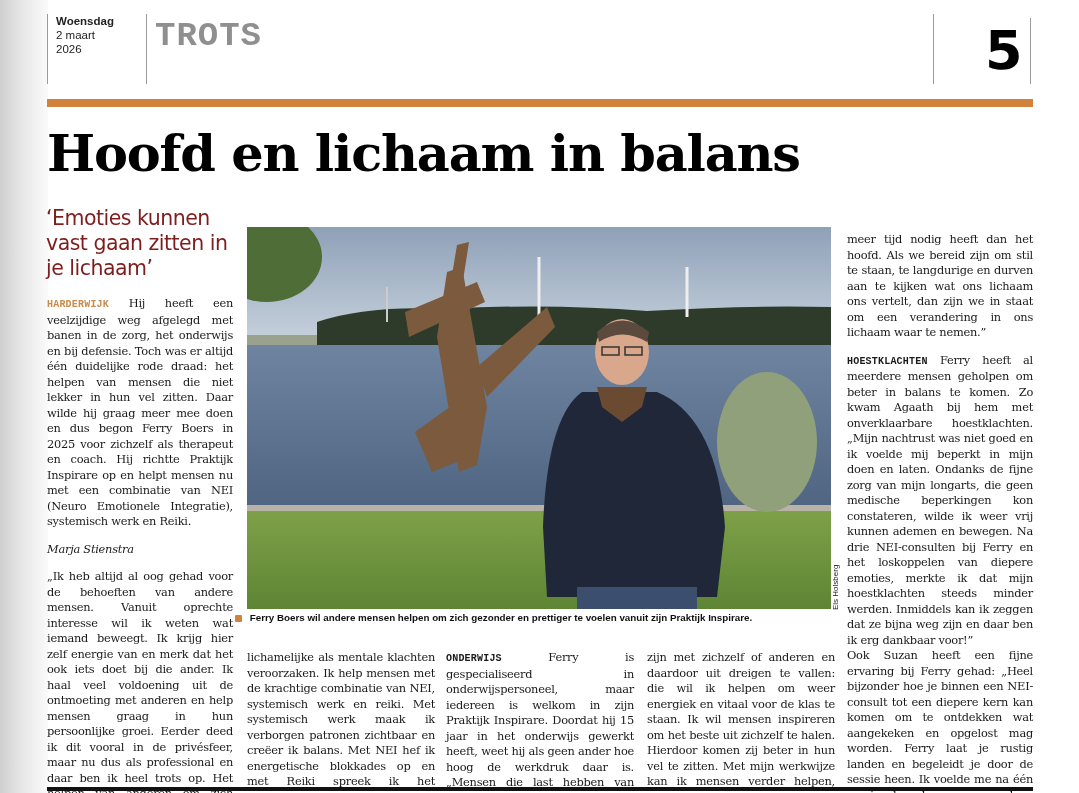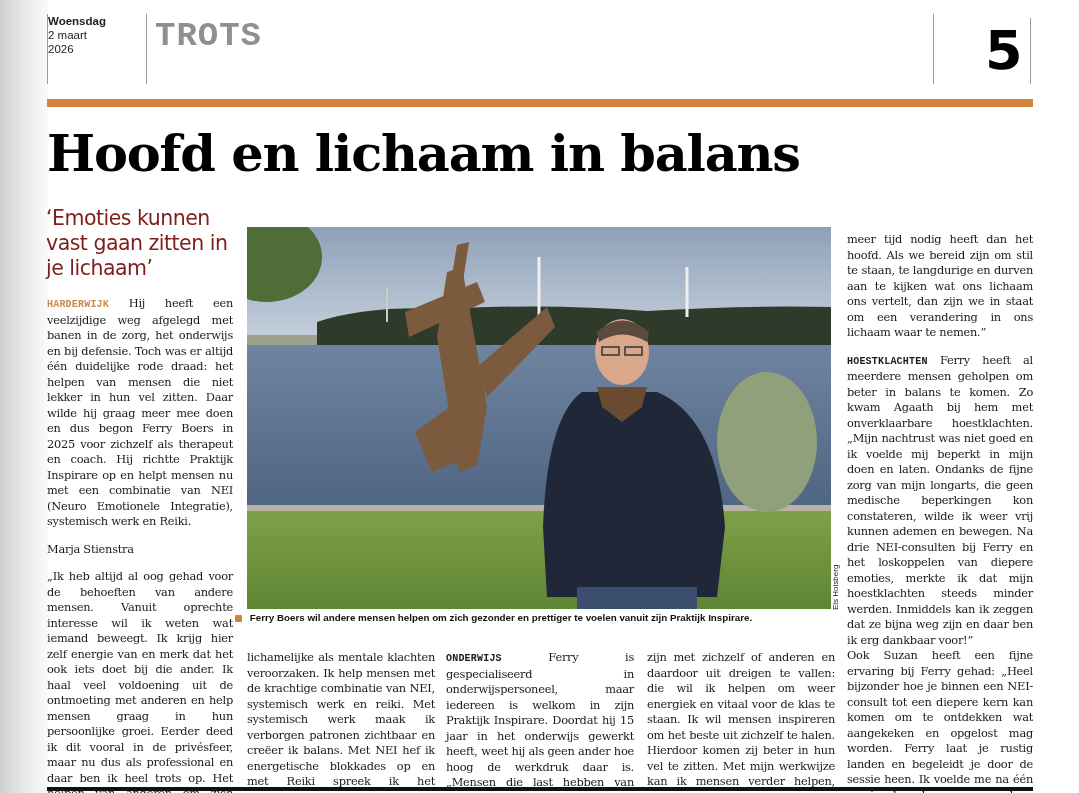--- a/index.html
+++ b/index.html
@@ -1,38 +1,38 @@
 <!DOCTYPE html>
 <html><head>
 <meta charset="utf-8">
 <style>
   * { box-sizing: border-box; margin: 0; padding: 0; }
   html, body { width: 1079px; height: 793px; overflow: hidden; background: #fff; }
   body { position: relative; font-family: "DejaVu Serif", serif; color: #1a1a1a; }
   .left-shade { position: absolute; left: 0; top: 0; width: 48px; height: 793px;
     background: linear-gradient(to right, #cfcfcf 0%, #e9e9e9 50%, #fafafa 100%); }
   .header-date { position: absolute; left: 47px; top: 14px; width: 100px; height: 70px; border-left: 1px solid #9a9a9a;
-    padding-left: 0; font-family: "Liberation Sans", sans-serif; font-size: 11.5px; line-height: 14px; color: #222; }
+    padding-left: 8px; font-family: "Liberation Sans", sans-serif; font-size: 11.5px; line-height: 14px; color: #222; }
   .header-date .dow { font-weight: bold; }
   .header-rubric { position: absolute; left: 146px; top: 14px; height: 70px; border-left: 1px solid #9a9a9a; padding-left: 8px;
     font-family: Liberation Mono, monospace; font-weight: bold; font-size: 34px; letter-spacing: 1px; color: #8f8f8f; line-height: 44px; }
   .header-divider { position: absolute; left: 933px; top: 14px; height: 70px; border-left: 1px solid #9a9a9a; }
   .header-pagenum { position: absolute; left: 985px; top: 18px; width: 46px; height: 66px; border-right: 1px solid #9a9a9a;
     font-family: "DejaVu Sans", sans-serif; font-weight: bold; font-size: 54px; line-height: 66px; color: #000; }
   .orange-rule { position: absolute; left: 47px; top: 99px; width: 986px; height: 8px; background: #d1823b; }
   .headline { position: absolute; left: 47px; top: 124px; font-family: "DejaVu Serif", serif; font-weight: bold;
     font-size: 50px; letter-spacing: -1.2px; line-height: 60px; color: #000; transform: scaleX(1.02); transform-origin: left; }
   .kicker { position: absolute; left: 46px; top: 206px; width: 190px; font-family: "DejaVu Sans", sans-serif;
     font-size: 20.5px; line-height: 25px; color: #7f1d1d; letter-spacing: -0.5px; }
   .col { position: absolute; font-size: 11.4px; line-height: 15.5px; text-align: justify; color: #1a1a1a; letter-spacing: -0.25px; }
   .col p { margin-bottom: 12px; text-align: justify; }
   .col p.tight { margin-bottom: 0; }
   .lead { font-family: Liberation Mono, monospace; font-weight: bold; font-size: 10px; letter-spacing: 0.2px; }
   .lead.orange { color: #c88c4f; }
-  .byline { }
+  .byline { font-style: italic; }
   .photo { position: absolute; left: 247px; top: 227px; width: 584px; height: 382px; overflow: hidden; }
   .photo svg { display: block; }
   .photo-credit { position: absolute; left: 831px; top: 555px; width: 10px; height: 55px; font-family: "Liberation Sans", sans-serif;
     font-size: 8px; writing-mode: vertical-rl; transform: rotate(180deg); color: #222; white-space: nowrap; }
   .caption { position: absolute; left: 235px; top: 612px; font-family: "Liberation Sans", sans-serif; font-weight: bold; font-size: 9.8px; color: #111; }
   .caption .bullet { display: inline-block; width: 7px; height: 7px; background: #d1823b; margin-right: 5px; vertical-align: middle; border-radius: 1px; }
   .bottom-rule { position: absolute; left: 47px; top: 787px; width: 986px; height: 4px; background: #111; }
 </style>
 </head>
 <body>

